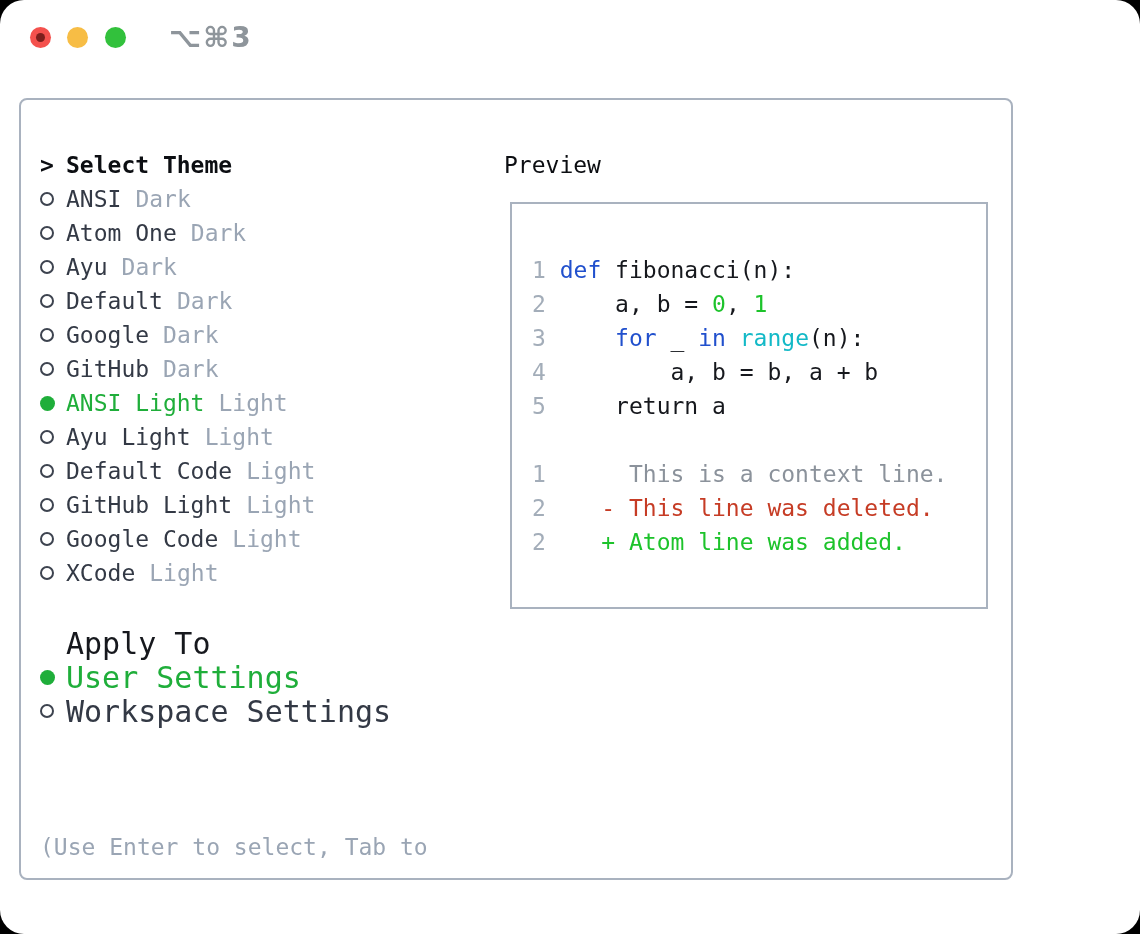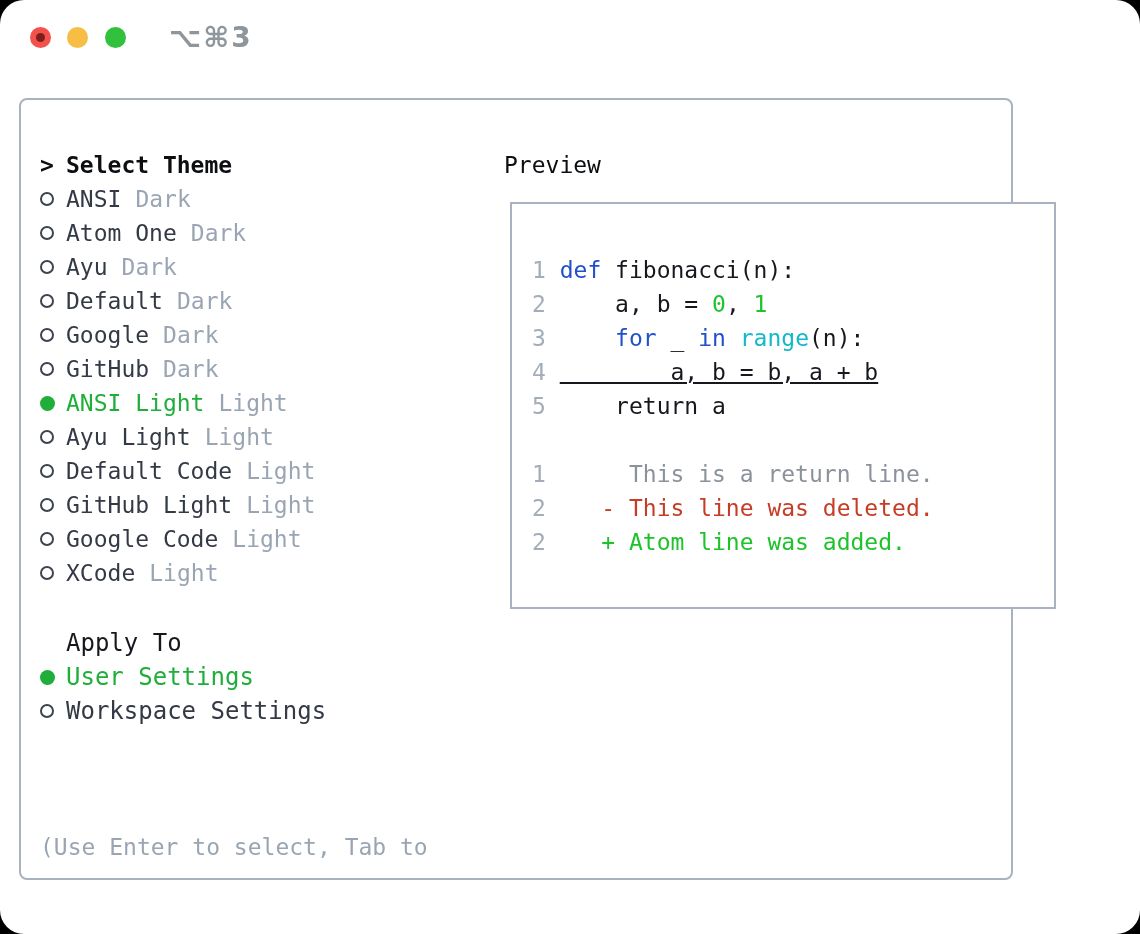--- a/index.html
+++ b/index.html
@@ -29,26 +29,26 @@
   .list{position:absolute;left:19px;top:48px;font-size:23px;color:#333945}
   .row{display:flex;align-items:center;height:34px;white-space:pre}
   .marker{width:26px;display:flex;align-items:center;flex:none}
   .ring{width:14px;height:14px;border:2px solid #3d434f;border-radius:50%;box-sizing:border-box}
   .fill{width:15px;height:15px;background:#1fae3a;border-radius:50%}
   .chev{font-weight:bold;color:#0c0e12}
   .hdr{font-weight:bold;color:#0c0e12}
   .subhdr{color:#16181d}
   .sel-label{color:#1fae3a}
   .tag{color:#9aa5b4;margin-left:14px}
-  .apply{position:absolute;left:19px;top:526px;font-size:24px;color:#333945}
+  .apply{position:absolute;left:19px;top:526px;font-size:30px;color:#333945}
   .hint{position:absolute;left:19px;top:662px;font-size:23px;color:#9aa5b4;line-height:34px;white-space:pre}
   
   .preview-label{position:absolute;left:483px;top:48px;height:34px;line-height:34px;font-size:23px;font-weight:normal;color:#0c0e12}
   .preview-box{
-    position:absolute;left:489px;top:102px;width:546px;height:407px;
+    position:absolute;left:489px;top:102px;width:478px;height:407px;
     border:2px solid #a9b2bf;box-sizing:border-box;background:#fff;padding-left:36px;
   }
   .code{position:absolute;left:20px;top:49px;font-size:23px}
   .code-line{height:34px;line-height:34px;white-space:pre}
 </style>
 </head>
 <body>
 
 <div class="window">
 
@@ -95,23 +95,23 @@
       <div>(Use Enter to select, Tab to</div>
       <div>change focus)</div>
     </div>
 
     <div class="preview-label">Preview</div>
     <div class="preview-box">
       <div class="code" id="code-block">
           <div class="code-line"><span style="color: rgb(163, 173, 185);">1 </span><span style="color: rgb(33, 80, 205);">def</span><span style="color: rgb(22, 24, 29);"> fibonacci(n):</span></div>
           <div class="code-line"><span style="color: rgb(163, 173, 185);">2 </span><span style="color: rgb(22, 24, 29);">    a, b = </span><span style="color: rgb(29, 195, 43);">0</span><span style="color: rgb(22, 24, 29);">, </span><span style="color: rgb(29, 195, 43);">1</span></div>
           <div class="code-line"><span style="color: rgb(163, 173, 185);">3 </span><span style="color: rgb(22, 24, 29);">    </span><span style="color: rgb(33, 80, 205);">for</span><span style="color: rgb(22, 24, 29);"> _ </span><span style="color: rgb(33, 80, 205);">in</span><span style="color: rgb(22, 24, 29);"> </span><span style="color: rgb(19, 185, 199);">range</span><span style="color: rgb(22, 24, 29);">(n):</span></div>
-          <div class="code-line"><span style="color: rgb(163, 173, 185);">4 </span><span style="color: rgb(22, 24, 29); text-decoration: underline;">        a, b = b, a + b</span></div>
+          <div class="code-line"><span style="color: rgb(163, 173, 185);">4 </span><span style="color: rgb(22, 24, 29);">        a, b = b, a + b</span></div>
           <div class="code-line"><span style="color: rgb(163, 173, 185);">5 </span><span style="color: rgb(22, 24, 29); margin-top: 44px;">    return a</span></div>
           <div class="code-line"></div>
-          <div class="code-line"><span style="color: rgb(163, 173, 185);">1 </span><span style="color: rgb(139, 146, 155);">     This is a return line.</span></div>
+          <div class="code-line"><span style="color: rgb(163, 173, 185);">1 </span><span style="color: rgb(139, 146, 155);">     This is a context line.</span></div>
           <div class="code-line"><span style="color: rgb(163, 173, 185);">2 </span><span style="color: rgb(198, 60, 37);">   - This line was deleted.</span></div>
           <div class="code-line"><span style="color: rgb(163, 173, 185);">2 </span><span style="color: rgb(29, 195, 43);">   + Atom line was added.</span></div>
         </div>
     </div>
 
   </div>
 </div>
 
 </body></html>

